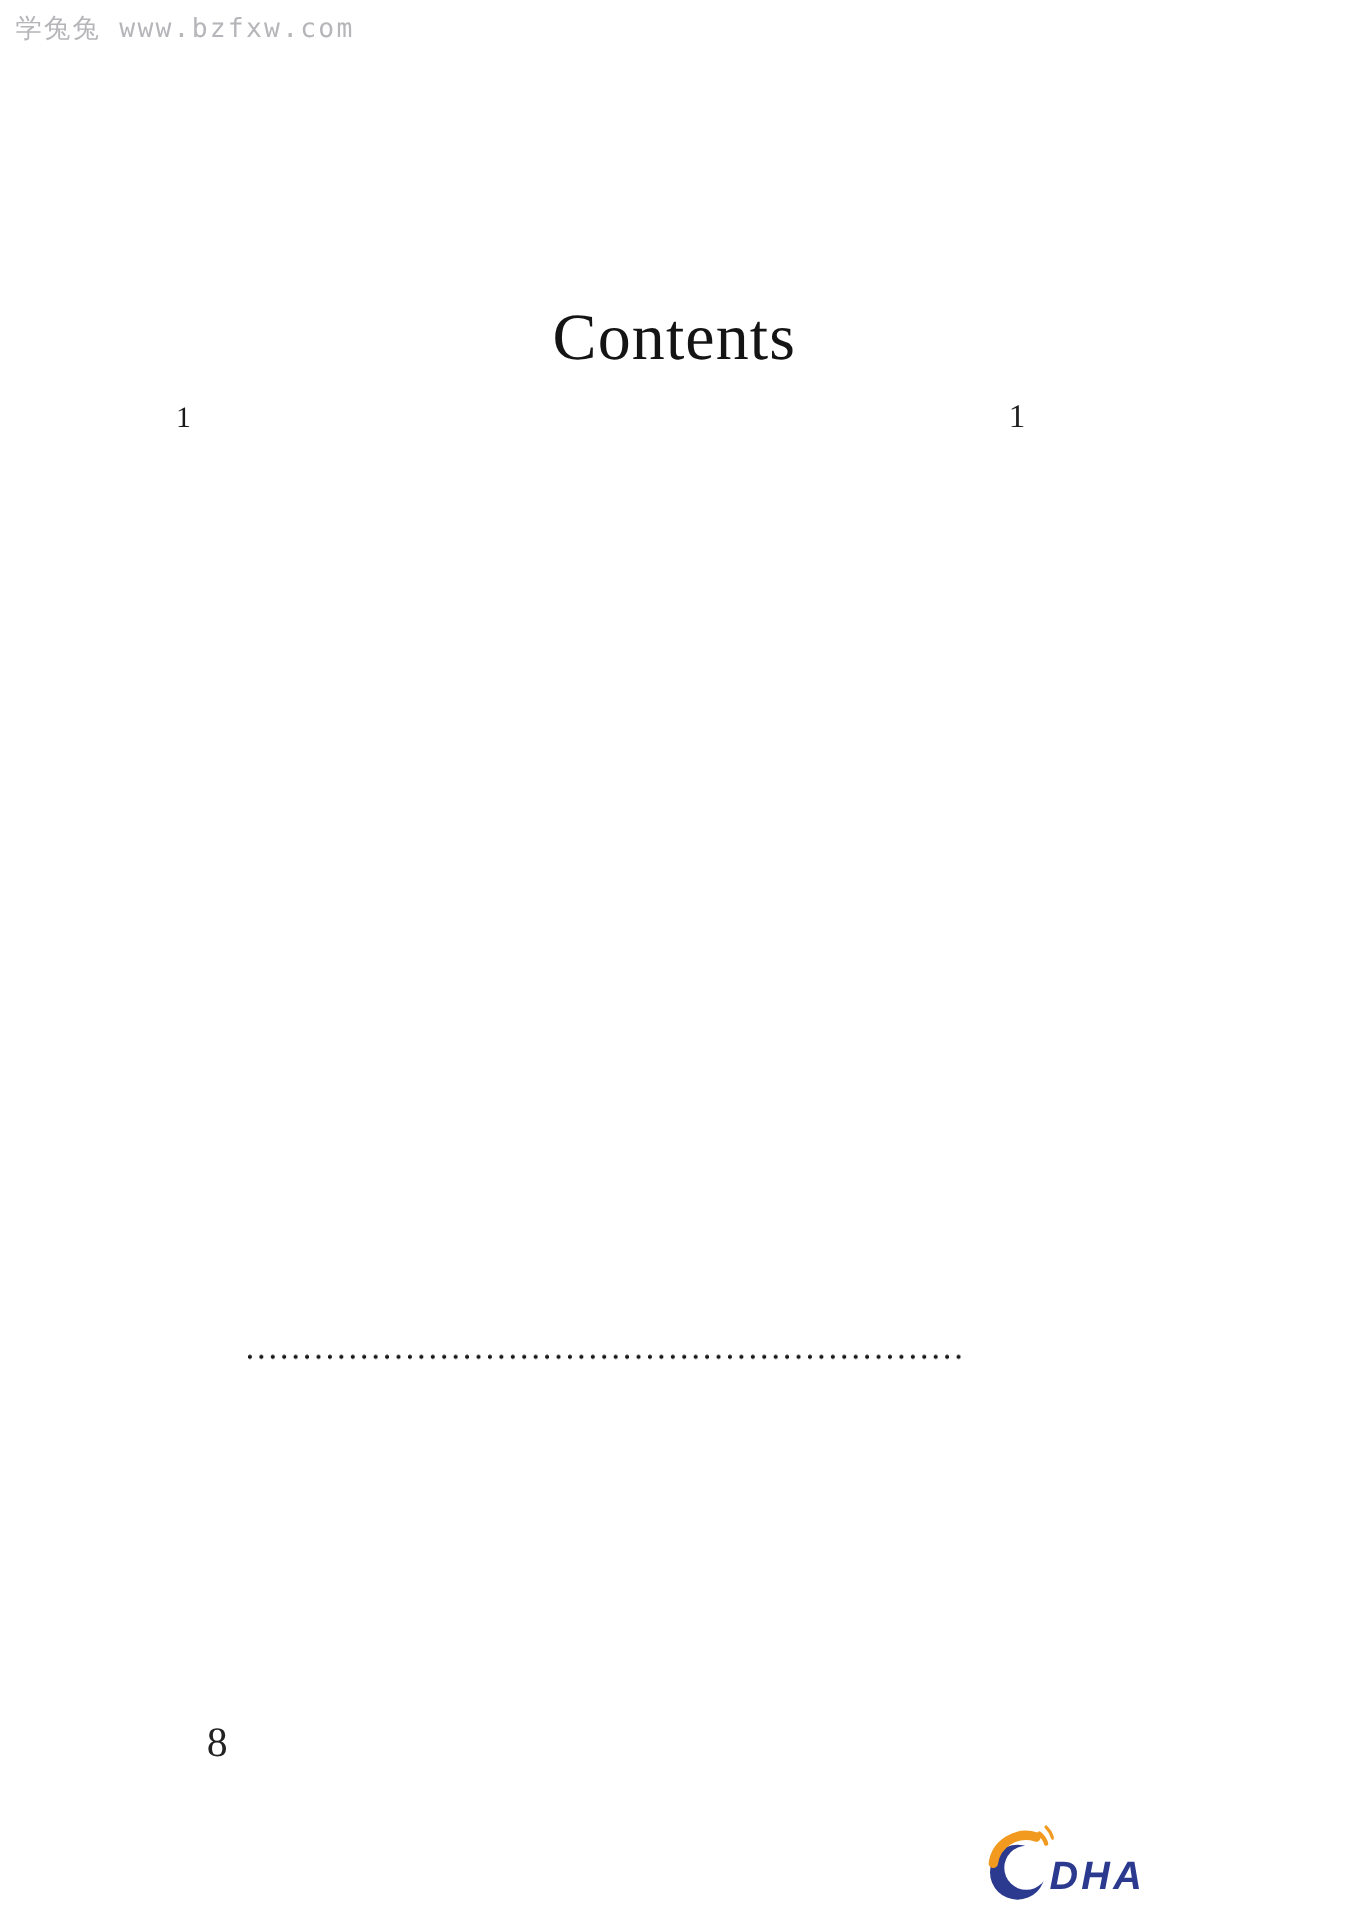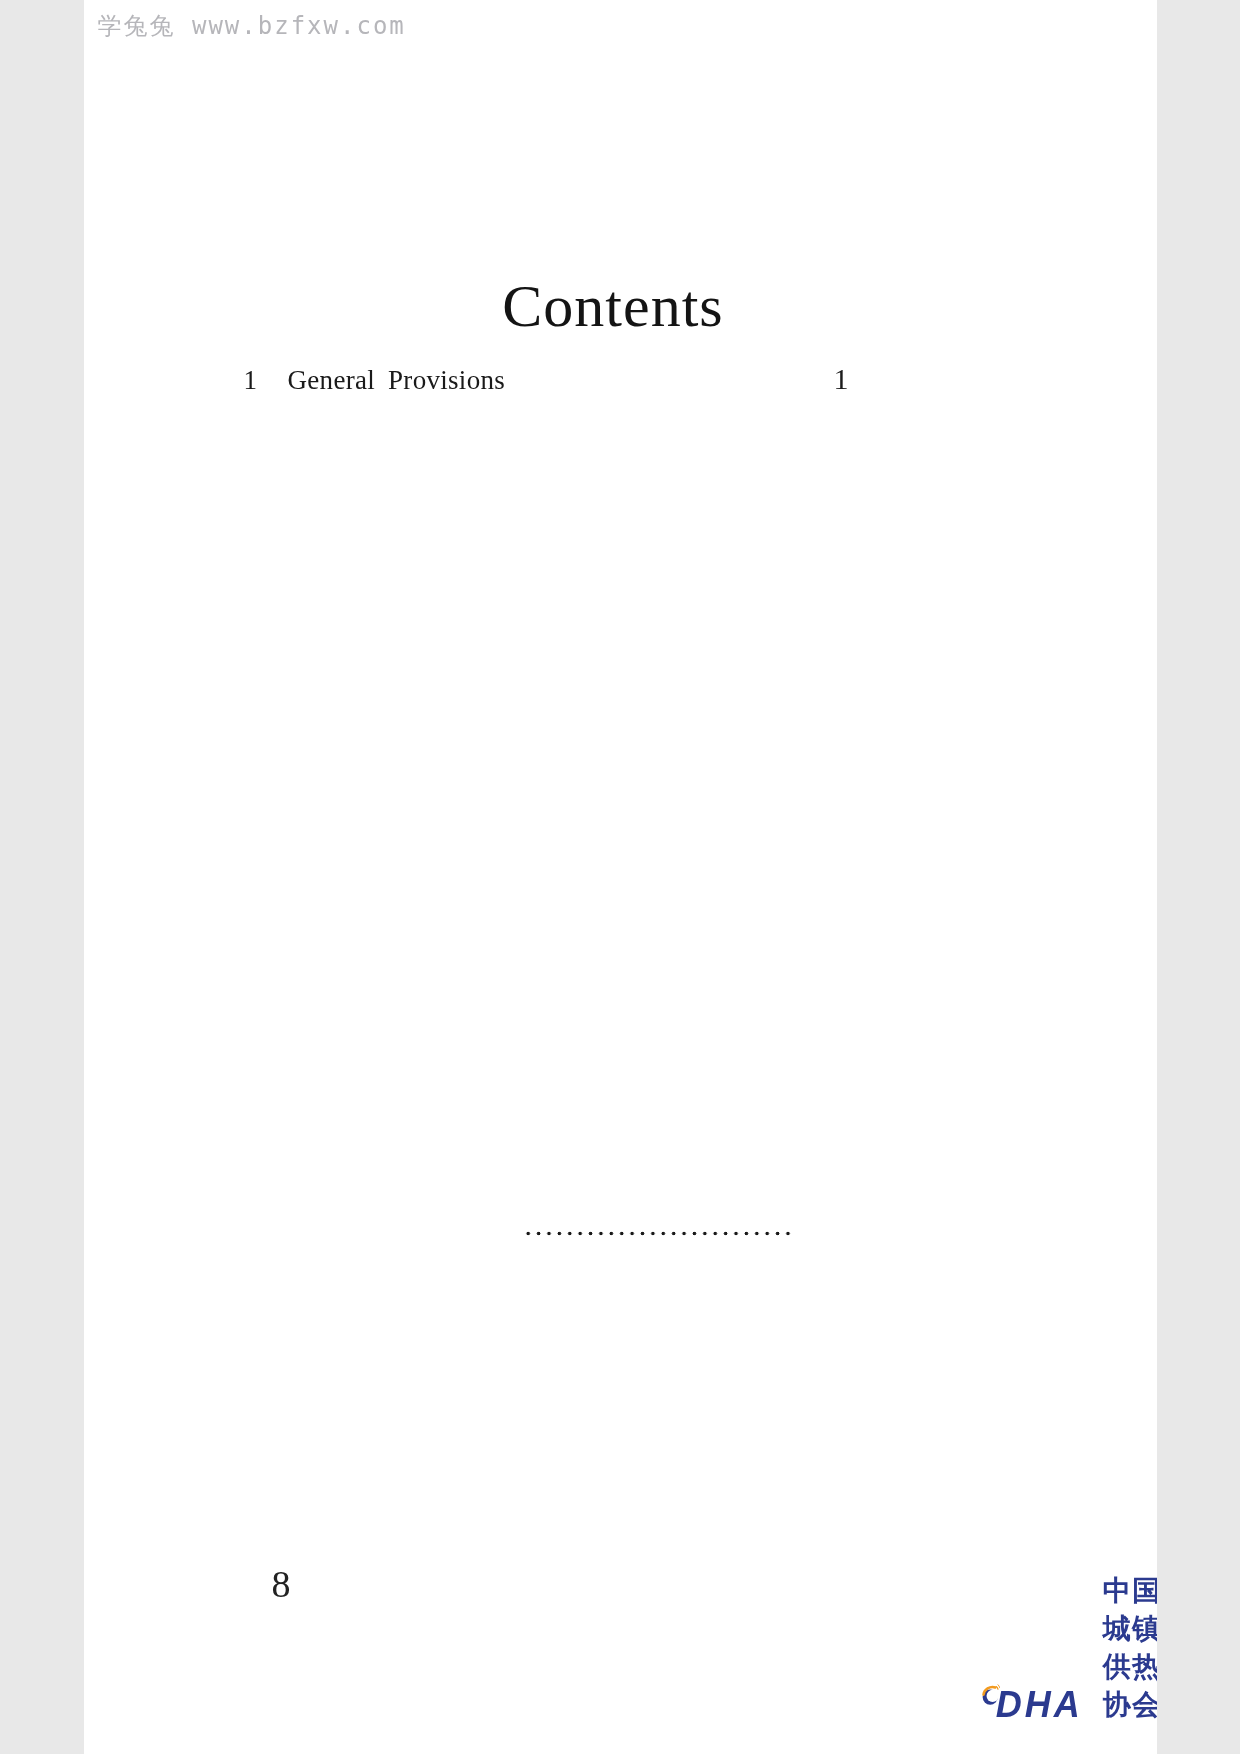--- a/index.html
+++ b/index.html
@@ -1,18 +1,18 @@
 <!DOCTYPE html>
 <html><head>
 <meta charset="utf-8">
 <style>
   html,body { margin:0; padding:0; background:#e8e8e8; }
   .page {
     position: relative;
-    width: 1073px; height: 1754px;
+    width: 1240px; height: 1754px;
     margin: 0 auto;
     background: #ffffff;
     font-family: "Liberation Serif", "DejaVu Serif", serif;
     color: #1a1a1a;
     overflow: hidden;
   }
   .watermark {
     position: absolute; left: 14px; top: 10px;
     font-family: "DejaVu Sans Mono", monospace;
     font-size: 24px; letter-spacing: 2px;
@@ -77,37 +77,35 @@
 
 <div class="page">
 
   <div class="watermark">学兔兔 www.bzfxw.com</div>
 
   <h1 class="title">Contents</h1>
 
   <div class="toc" id="toc">
   <div class="row l1">
     <span class="num">1</span>
-    <span class="label">General Provisions</span>
     <span class="leader"></span>
     <span class="page">1</span>
   </div>
 
 </div>
 
   <div class="footer-page-num">8</div>
 
   <div class="logo">
     <svg width="60" height="74" viewBox="0 0 60 74" xmlns="http://www.w3.org/2000/svg">
 
       <circle cx="27" cy="44" r="25" fill="#2b3a8f"></circle>
       <circle cx="35" cy="40" r="20" fill="#ffffff"></circle>
 
       <path d="M5 36 A30 29 0 0 1 44 12" stroke="#f29a1f" stroke-width="8.5" fill="none" stroke-linecap="round"></path>
 
       <path d="M47 9 A17 17 0 0 1 53 18" stroke="#f29a1f" stroke-width="4" fill="none" stroke-linecap="round"></path>
       <path d="M53 3 A22 22 0 0 1 59 13" stroke="#f29a1f" stroke-width="3" fill="none" stroke-linecap="round"></path>
     </svg>
     <span class="logo-acronym">DHA</span>
-    <span class="logo-cn">中国城镇供热协会</span>
   </div>
 
 </div>
 
 </body></html>

